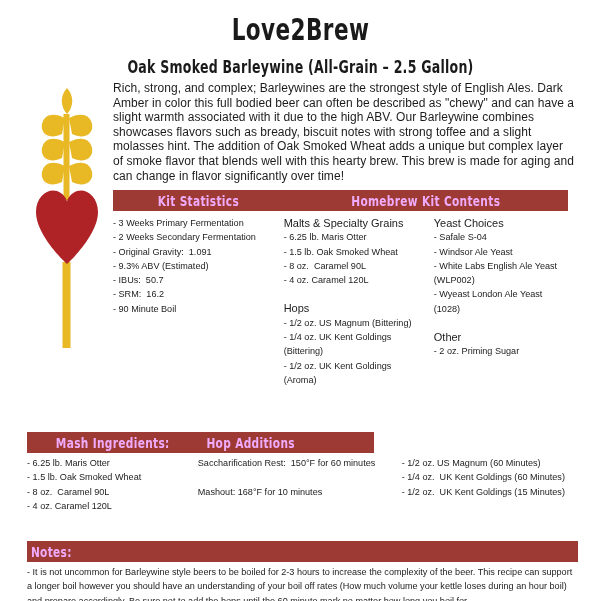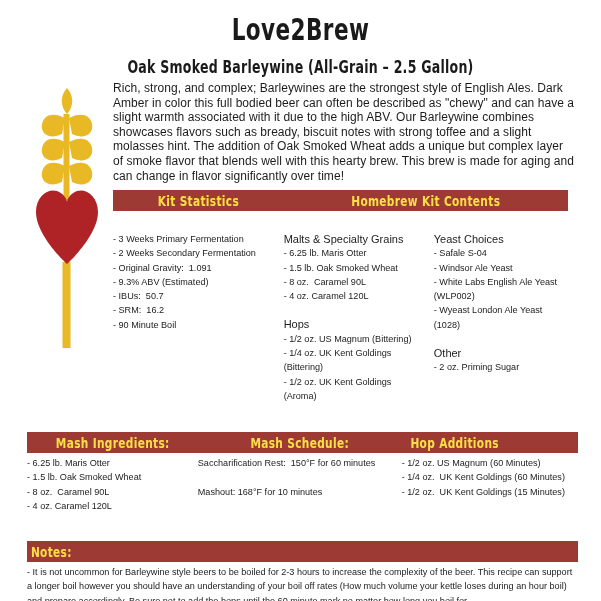--- a/index.html
+++ b/index.html
@@ -59,21 +59,21 @@
     width: 462px;
     font-size: 12px;
     line-height: 14.6px;
     color: #1c1c1c;
     letter-spacing: 0.05px;
   }
 
   
   .bar {
     background: #9e3a34;
-    color: #fde047;
+    color: #f0abfc;
     height: 21px;
     display: flex;
     align-items: center;
   }
   .bar-title {
     font-family: "DejaVu Sans Condensed", "Liberation Sans Narrow", "Liberation Sans", sans-serif;
     font-weight: 700;
     font-size: 14px;
     letter-spacing: 0.4px;
     text-align: center;
@@ -88,21 +88,21 @@
     top: 190px;
     width: 455px;
   }
   .top-bars { display: flex; }
   .top-bars .bar { }
   .bar-kitstats { width: 37.5%; justify-content: center; }
   .bar-contents { width: 62.5%; justify-content: center; }
 
   .top-cols {
     display: flex;
-    padding-top: 21px;
+    padding-top: 5px;
   }
   .col-stats { width: 37.5%; padding-right: 8px; }
   .col-malts { width: 33%; padding-right: 8px; }
   .col-yeast { width: 29.5%; }
 
   .item-line {
     font-size: 9.1px;
     line-height: 14.3px;
     color: #1c1c1c;
     white-space: pre-wrap;
@@ -233,23 +233,20 @@
       </div>
 
     </div>
   </div>
 
   <div class="mid-section">
     <div class="mid-bars">
       <div class="bar bar-mash-ing">
         <span class="bar-title">Mash Ingredients:</span>
       </div>
-      <div class="bar bar-mash-sch">
-        <span class="bar-title">Mash Schedule:</span>
-      </div>
       <div class="bar bar-hops">
         <span class="bar-title">Hop Additions</span>
       </div>
     </div>
 
     <div class="mid-cols">
       <div class="col-mash-ing">
         <div class="item-line">- 6.25 lb. Maris Otter</div>
         <div class="item-line">- 1.5 lb. Oak Smoked Wheat</div>
         <div class="item-line">- 8 oz.  Caramel 90L</div>

